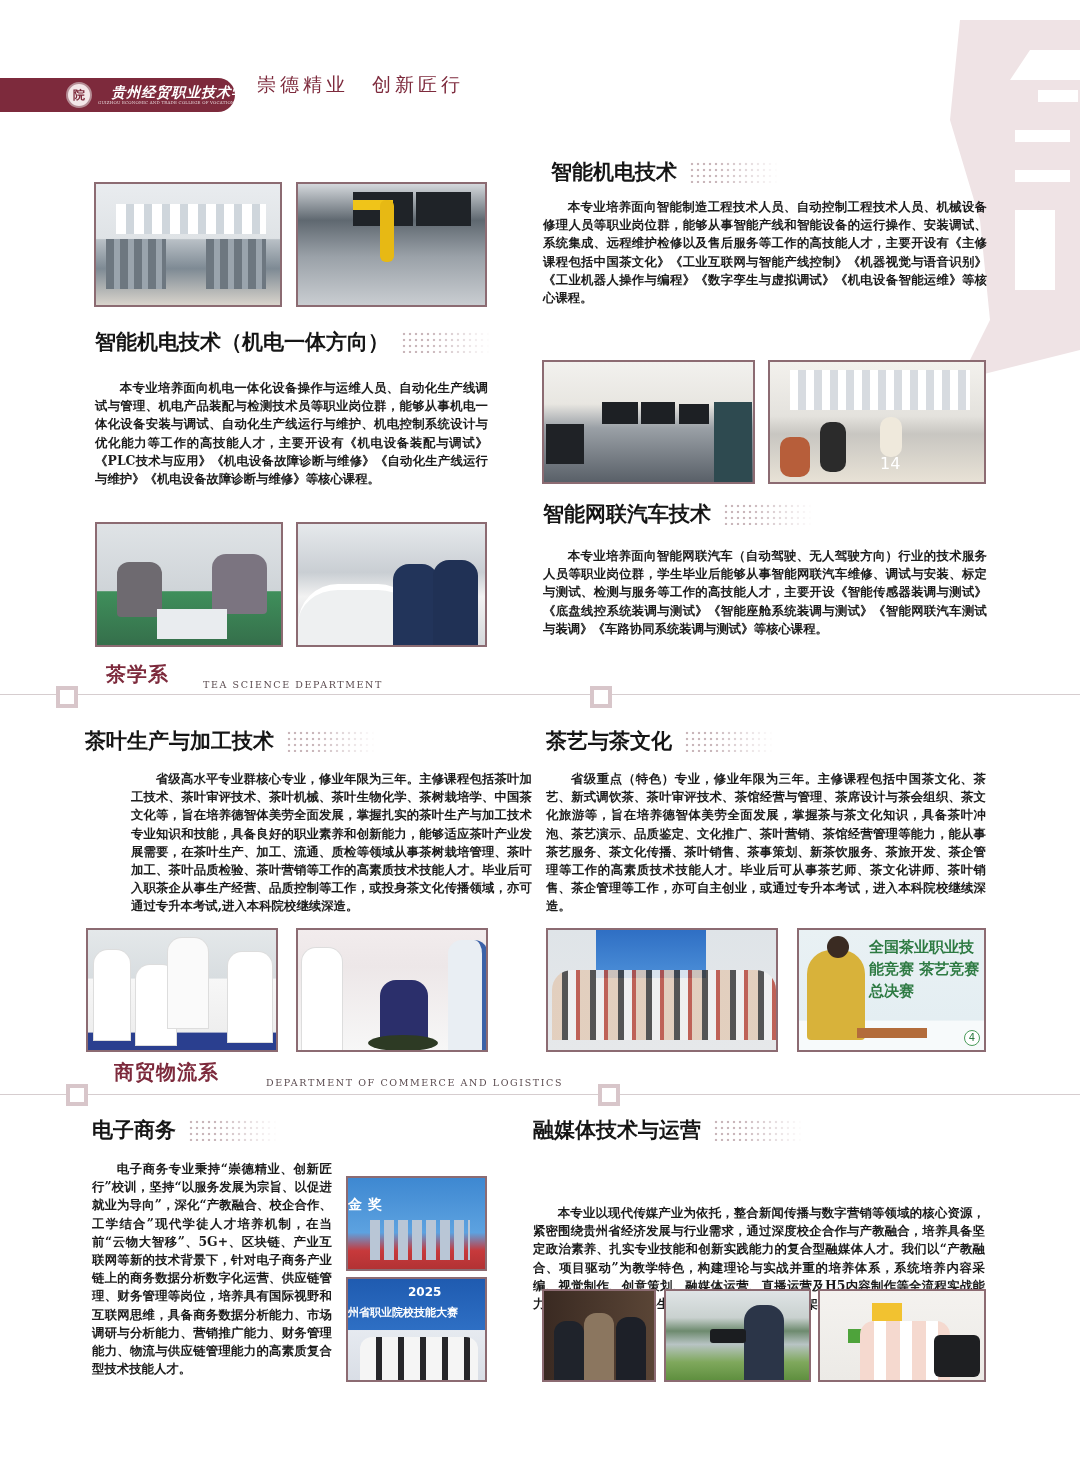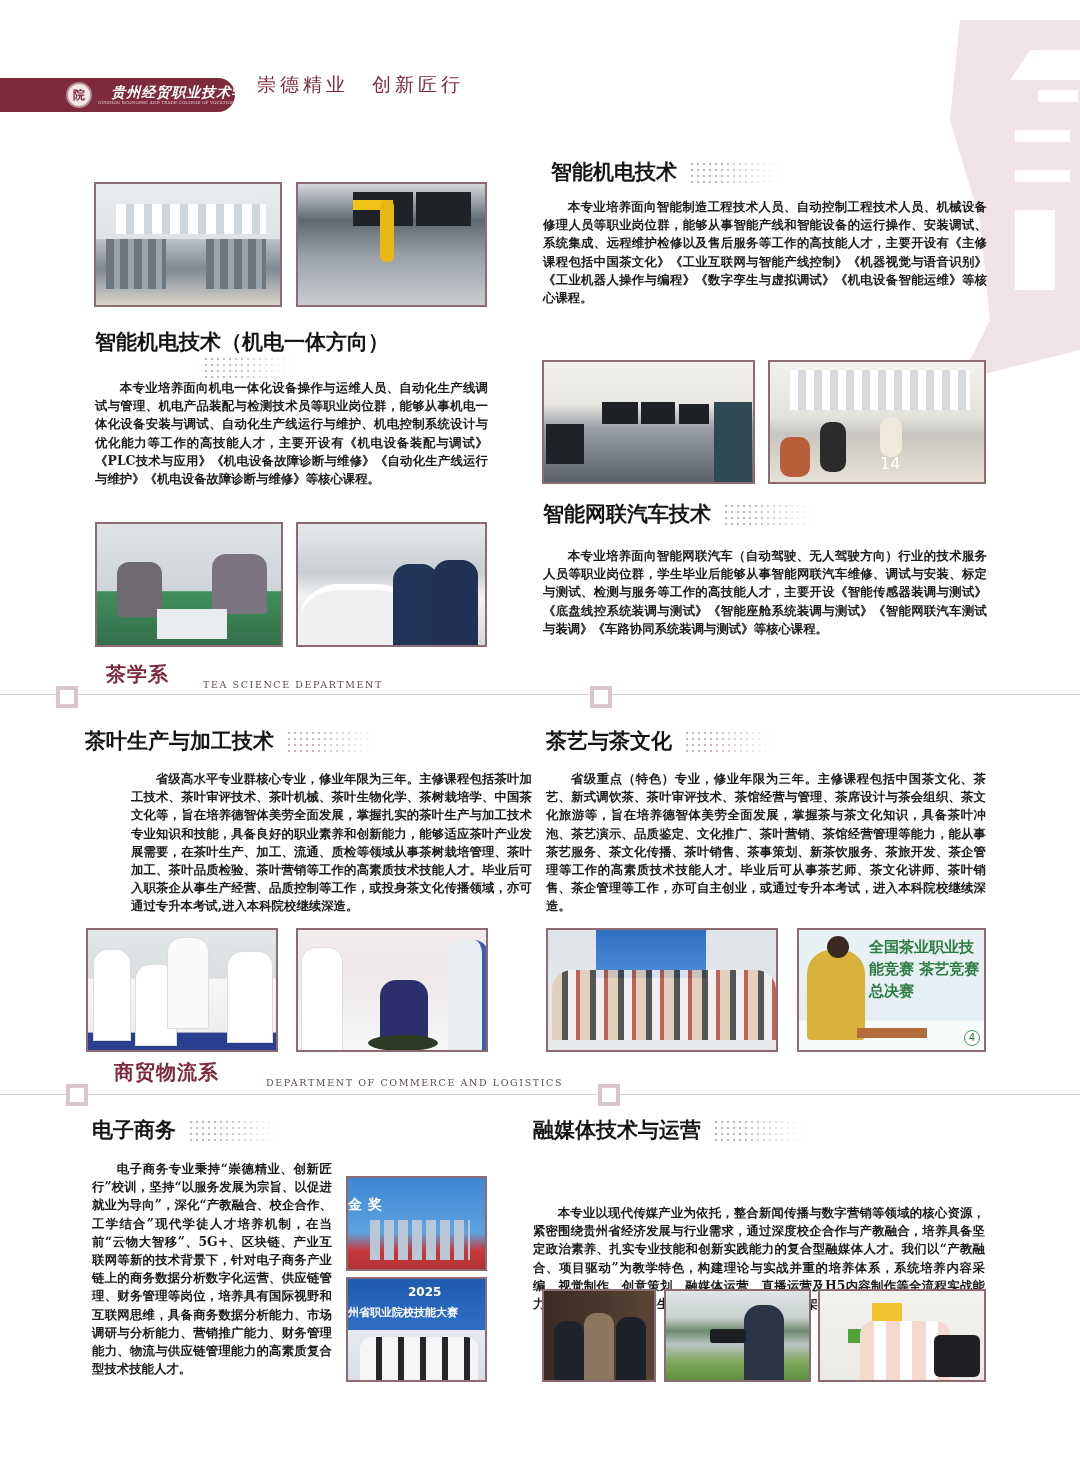--- a/index.html
+++ b/index.html
@@ -101,21 +101,21 @@
 </div>
 <div class="photo" style="left:296px;top:182px;width:191px;height:125px;">
   <div class="scene" style="background:linear-gradient(180deg,#d4d8dc 0%,#5f6870 30%,#9aa1a8 60%,#c9cdd1 100%);">
     <div style="position:absolute;left:55px;top:8px;width:60px;height:34px;background:#1f2328;"></div>
     <div style="position:absolute;left:118px;top:8px;width:55px;height:34px;background:#1f2328;"></div>
     <div style="position:absolute;left:55px;top:16px;width:40px;height:10px;background:#f0c419;"></div>
     <div style="position:absolute;left:82px;top:16px;width:14px;height:62px;background:#e7b914;border-radius:6px;"></div>
   </div>
 </div>
 
-<div class="major-title" style="left:95px;top:328px;flex-direction:column;">
+<div class="major-title" style="left:95px;top:328px;">
   <span>智能机电技术（机电一体方向）</span>
     <span class="dots"></span>
 </div>
 <div class="para" style="left:95px;top:379px;width:393px;">本专业培养面向机电一体化设备操作与运维人员、自动化生产线调试与管理、机电产品装配与检测技术员等职业岗位群，能够从事机电一体化设备安装与调试、自动化生产线运行与维护、机电控制系统设计与优化能力等工作的高技能人才，主要开设有《机电设备装配与调试》《PLC技术与应用》《机电设备故障诊断与维修》《自动化生产线运行与维护》《机电设备故障诊断与维修》等核心课程。</div>
 
 <div class="photo" style="left:95px;top:522px;width:188px;height:125px;">
   <div class="scene" style="background:linear-gradient(180deg,#dfe3e6 0%,#cfd4d8 55%,#3f8f5b 56%,#356f4b 100%);">
     <div style="position:absolute;left:20px;top:38px;width:45px;height:55px;background:#6e6a70;border-radius:12px 12px 4px 4px;"></div>
     <div style="position:absolute;left:115px;top:30px;width:55px;height:60px;background:#7b7480;border-radius:14px 14px 4px 4px;"></div>
     <div style="position:absolute;left:60px;top:85px;width:70px;height:30px;background:#e9ecef;"></div>

